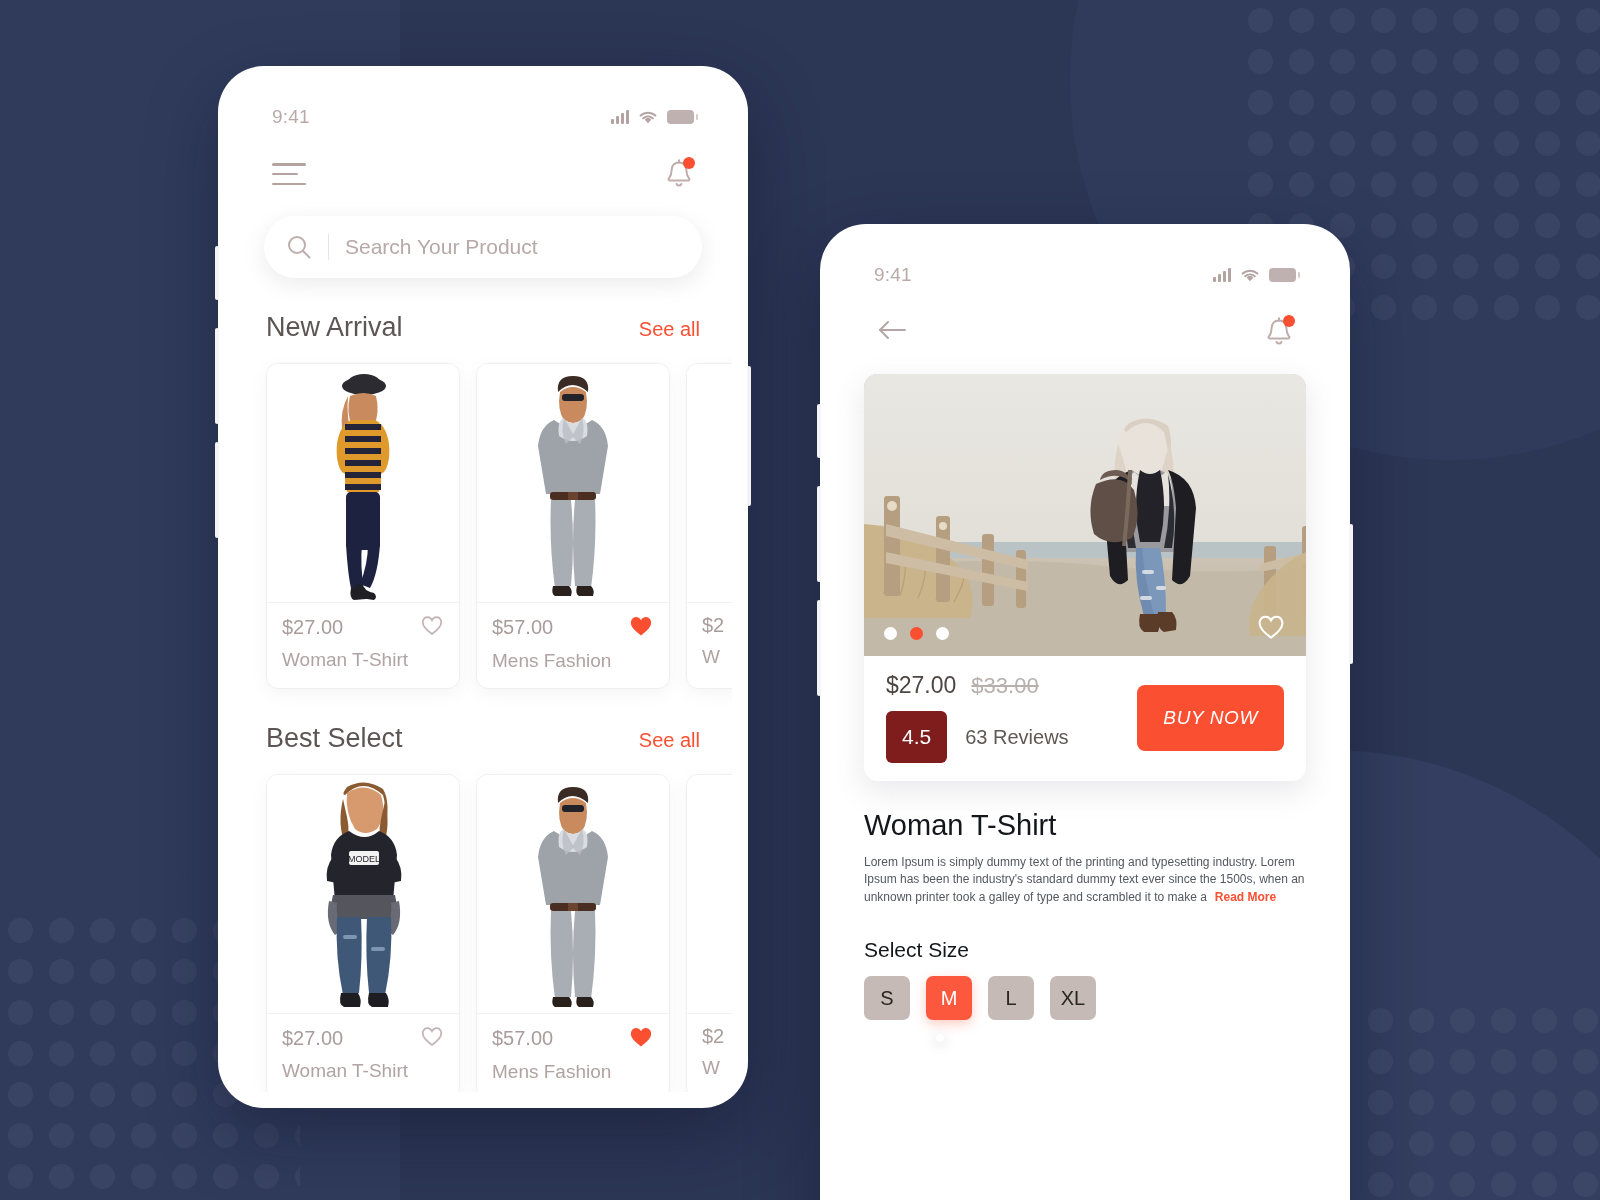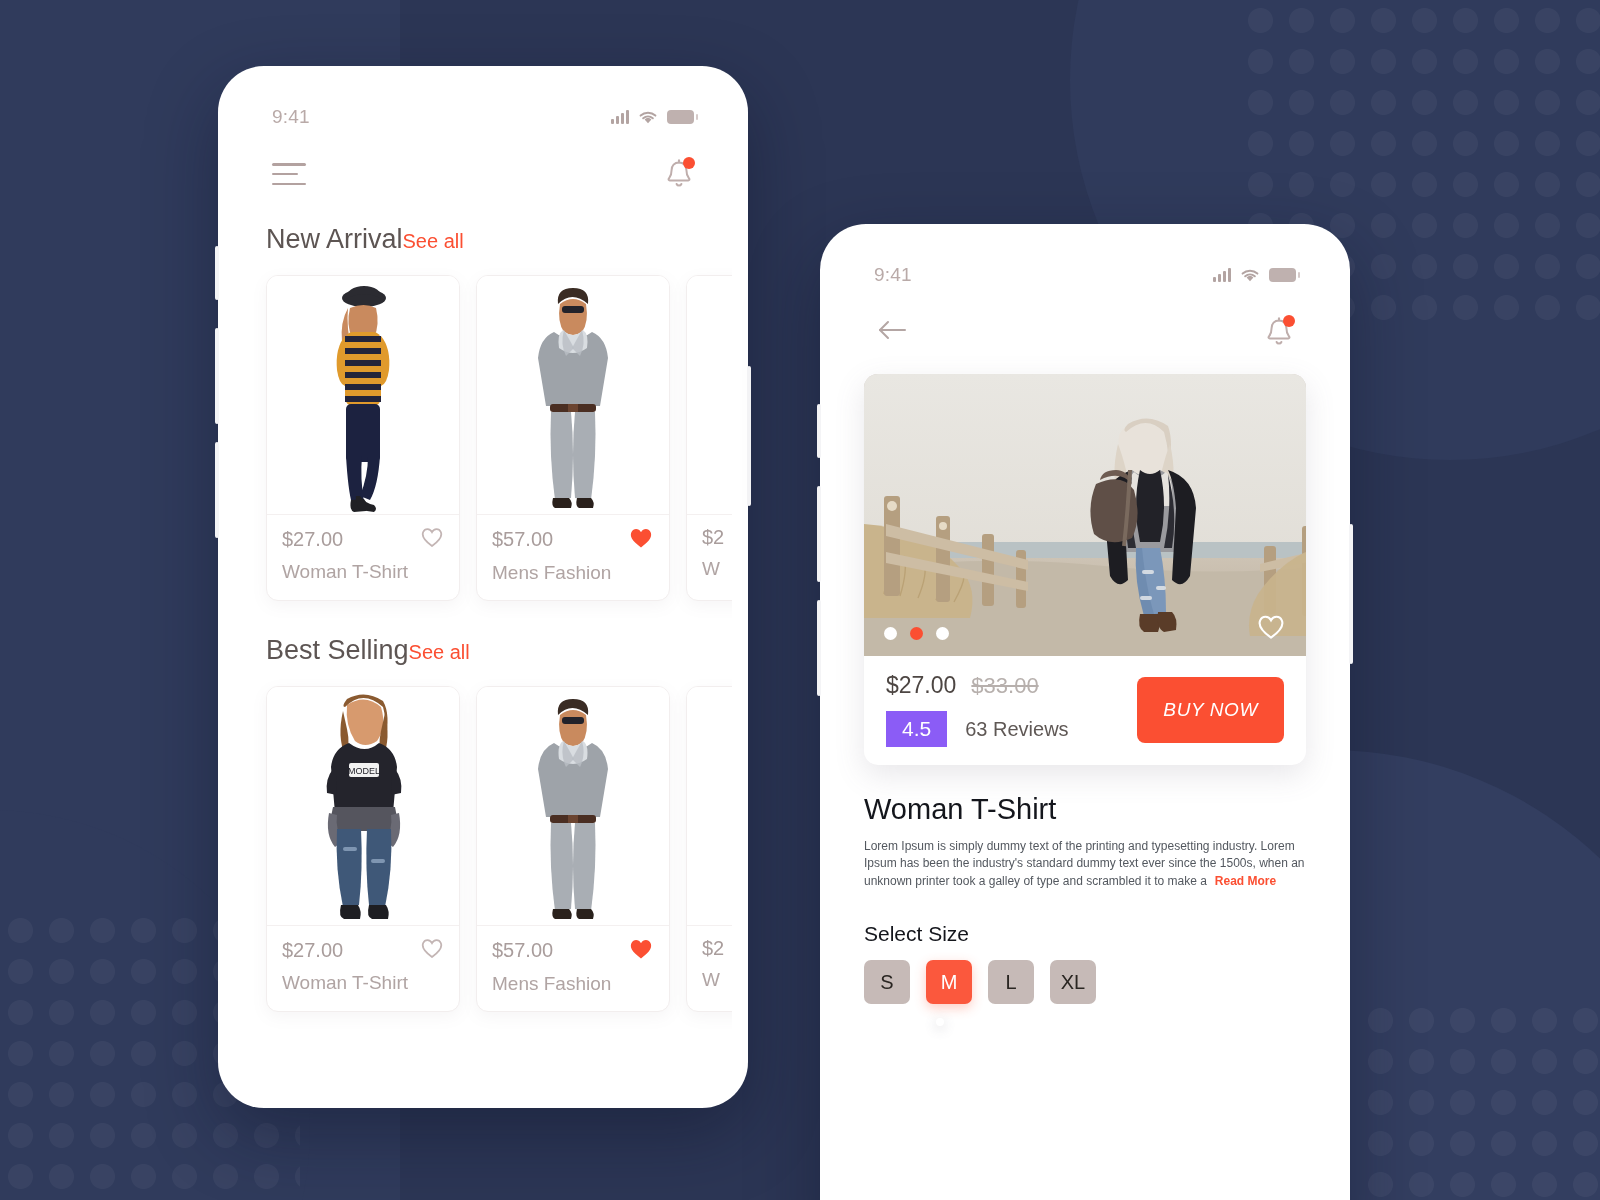--- a/index.html
+++ b/index.html
@@ -74,21 +74,21 @@
 
   .searchbar{
     margin:26px 30px 0 30px;height:62px;background:#fff;border-radius:34px;
     box-shadow:0 6px 22px rgba(120,110,130,0.14);
     display:flex;align-items:center;padding:0 22px;gap:16px;
   }
   .search-divider{width:1px;height:26px;background:#eae3e2;}
   .search-ph{color:#b6a9a8;font-size:21px;}
 
   .sec-head{
-    display:flex;align-items:baseline;
+    display:flex;align-items:baseline;justify-content:space-between;
     padding:0 32px;margin-top:34px;
   }
   .sec-title{font-size:27px;color:#5d5553;}
   .see-all{font-size:20px;color:#fb4f32;cursor:pointer;}
 
   .prod-row{display:flex;gap:16px;padding-left:32px;margin-top:20px;}
   .card{
     flex:0 0 192px;background:#fff;border-radius:12px;border:1px solid #f2eeee;
     box-shadow:0 5px 16px rgba(130,120,130,0.07);overflow:hidden;
   }
@@ -109,21 +109,21 @@
   .dots-row{position:absolute;left:20px;bottom:16px;display:flex;gap:13px;}
   .cdot{width:13px;height:13px;border-radius:50%;background:#fff;cursor:pointer;}
   .cdot.active{background:#fb4f32;}
   .hero-heart{position:absolute;right:20px;bottom:12px;cursor:pointer;}
   .hero-info{display:flex;align-items:center;padding:16px 22px 18px 22px;}
   .hero-left{flex:1;}
   .price-row{display:flex;align-items:baseline;gap:15px;}
   .price-now{font-size:23px;color:#4d4643;}
   .price-old{font-size:22px;color:#b7b0ad;text-decoration:line-through;}
   .rate-row{display:flex;align-items:center;gap:18px;margin-top:12px;}
-  .rate-badge{background:#8b5cf6;color:#fff;font-size:21px;border-radius:0;padding:6px 16px;}
+  .rate-badge{background:#7f1d1d;color:#fff;font-size:21px;border-radius:6px;padding:14px 16px;}
   .reviews{font-size:20px;color:#5f5855;}
   .buy-btn{
     background:#fb4f32;color:#fff;border:none;border-radius:8px;
     font-size:19px;letter-spacing:.6px;padding:22px 26px;cursor:pointer;
     font-family:"Liberation Sans", sans-serif;
     font-style:italic;
   }
 
   .detail-body{padding:0 28px;}
   .p-title{font-size:29px;color:#14161c;margin-top:28px;}
@@ -189,20 +189,30 @@
       <div class="bell">
         <svg width="30" height="32" viewBox="0 0 30 32">
           <path d="M15 4.5 c-4.6 0 -7.4 3.2 -7.4 7.6 c0 5.6 -1.6 7 -2.8 8.6 c-.6 .8 -.1 1.8 .9 1.8 h18.6 c1 0 1.5 -1 .9 -1.8 c-1.2 -1.6 -2.8 -3 -2.8 -8.6 c0 -4.4 -2.8 -7.6 -7.4 -7.6 z" fill="none" stroke="#bfaeac" stroke-width="2"></path>
           <path d="M12.6 26 a2.6 2.6 0 0 0 4.8 0" fill="none" stroke="#bfaeac" stroke-width="2" stroke-linecap="round"></path>
           <path d="M15 4.5 V2.2" stroke="#bfaeac" stroke-width="2" stroke-linecap="round"></path>
         </svg>
         <span class="bell-dot"></span>
       </div>
     </div>
 
+    <div class="searchbar">
+      <svg width="26" height="26" viewBox="0 0 26 26">
+        <circle cx="11" cy="11" r="8" fill="none" stroke="#bdaeac" stroke-width="2"></circle>
+        <path d="M17 17 L23.5 23.5" stroke="#bdaeac" stroke-width="2" stroke-linecap="round"></path>
+      </svg>
+      <span class="search-divider"></span>
+      <span class="search-ph">
+        <span>Search Your Product</span>
+      </span>
+    </div>
 
     <div class="sec-head">
       <span class="sec-title">New Arrival</span>
       <span class="see-all">See all</span>
     </div>
 
     <div class="prod-row">
 
       <div class="card">
         <div class="card-img">
@@ -278,21 +288,21 @@
         <div class="card-info">
           <div class="card-top">
             <span class="card-price">$2</span>
           </div>
           <div class="card-name">W</div>
         </div>
       </div>
     </div>
 
     <div class="sec-head">
-      <span class="sec-title">Best Selling</span>
+      <span class="sec-title">Best Select</span>
       <span class="see-all">See all</span>
     </div>
 
     <div class="prod-row">
       <div class="card">
         <div class="card-img">
           <svg width="140" height="236" viewBox="0 0 140 236">
             <path d="M54 16 q18 -12 34 2 q6 20 -4 34 q-12 8 -22 0 q-10 -16 -8 -36z" fill="#d79a6e"></path>
             <path d="M52 18 q18 -18 38 0 q6 22 2 34 q6 -26 -2 -40 q-18 -12 -36 -2 q-6 8 -2 8z" fill="#8a5a30"></path>
             <path d="M50 22 q-6 26 2 44 q6 -8 2 -26z" fill="#8a5a30"></path>

